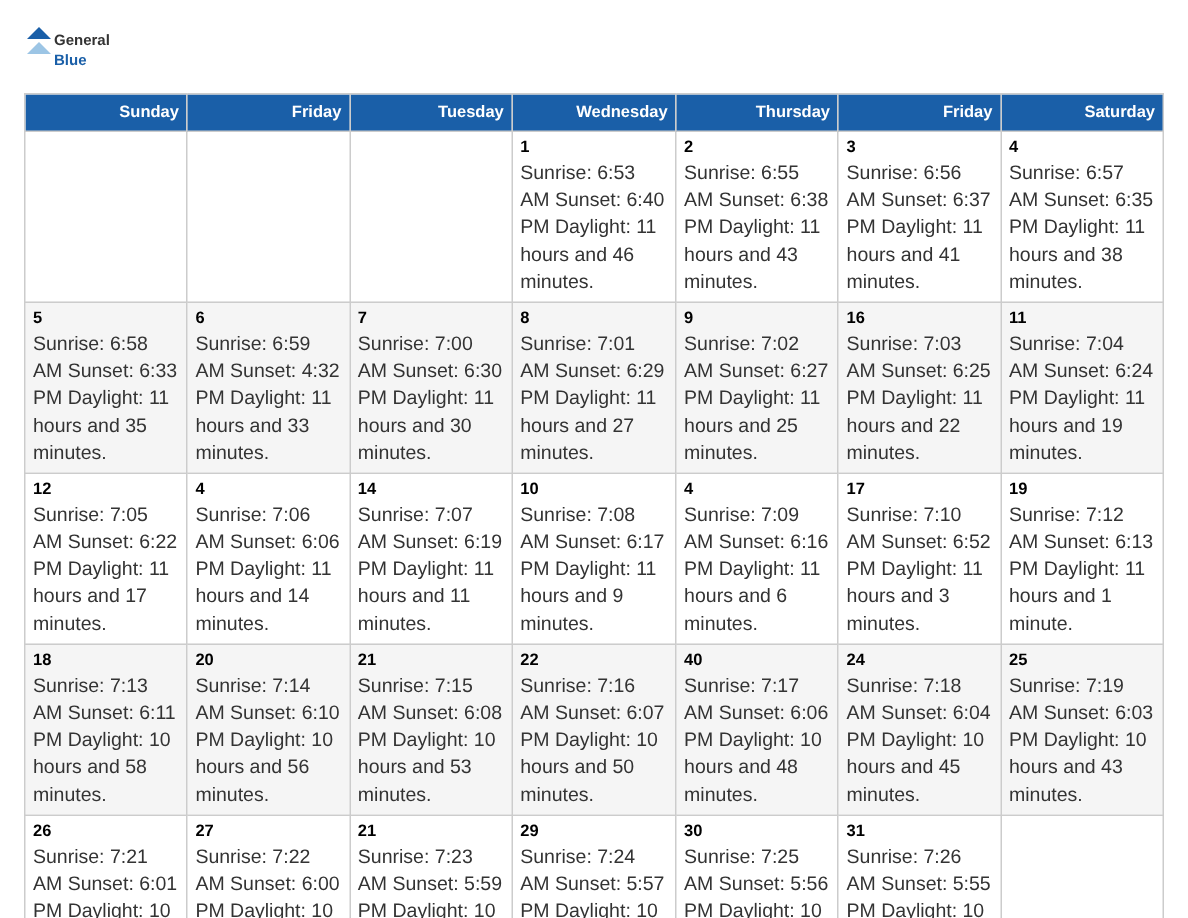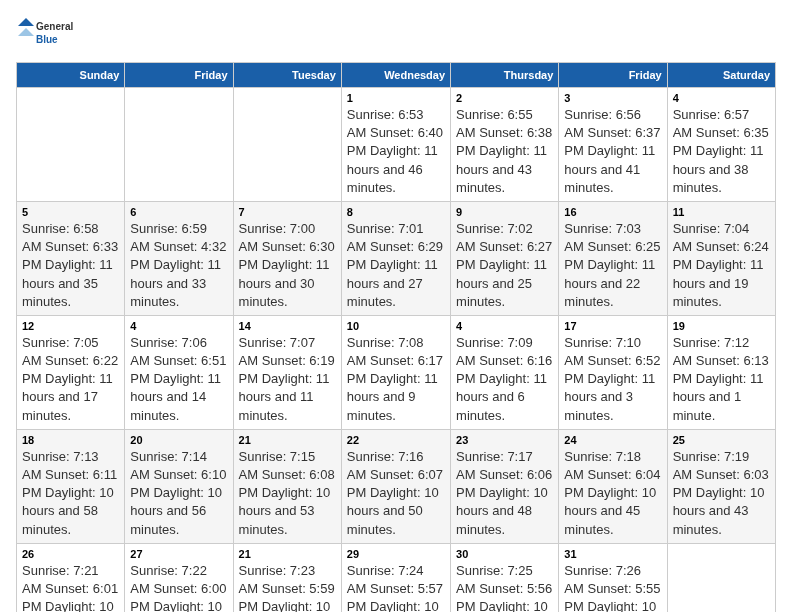--- a/index.html
+++ b/index.html
@@ -167,21 +167,21 @@
       <tr>
         <td>
           <div class="day-num">12</div>
           <div class="day-info">Sunrise: 7:05 AM
 Sunset: 6:22 PM
 Daylight: 11 hours and 17 minutes.</div>
         </td>
         <td>
           <div class="day-num">4</div>
           <div class="day-info">Sunrise: 7:06 AM
-Sunset: 6:51 PM
+Sunset: 6:06 PM
 Daylight: 11 hours and 14 minutes.</div>
         </td>
         <td>
           <div class="day-num">14</div>
           <div class="day-info">Sunrise: 7:07 AM
 Sunset: 6:19 PM
 Daylight: 11 hours and 11 minutes.</div>
         </td>
         <td>
           <div class="day-num">10</div>
@@ -227,21 +227,21 @@
 Sunset: 6:08 PM
 Daylight: 10 hours and 53 minutes.</div>
         </td>
         <td>
           <div class="day-num">22</div>
           <div class="day-info">Sunrise: 7:16 AM
 Sunset: 6:07 PM
 Daylight: 10 hours and 50 minutes.</div>
         </td>
         <td>
-          <div class="day-num">23</div>
+          <div class="day-num">40</div>
           <div class="day-info">Sunrise: 7:17 AM
 Sunset: 6:06 PM
 Daylight: 10 hours and 48 minutes.</div>
         </td>
         <td>
           <div class="day-num">24</div>
           <div class="day-info">Sunrise: 7:18 AM
 Sunset: 6:04 PM
 Daylight: 10 hours and 45 minutes.</div>
         </td>

